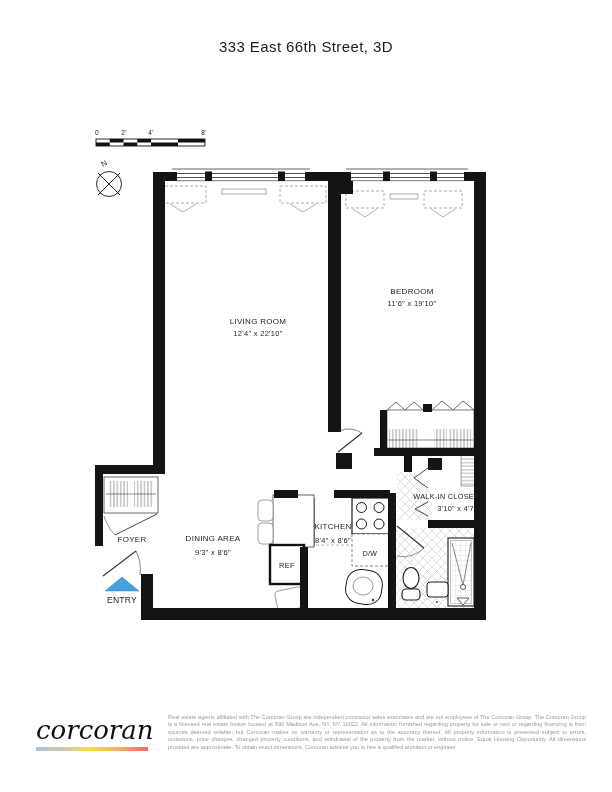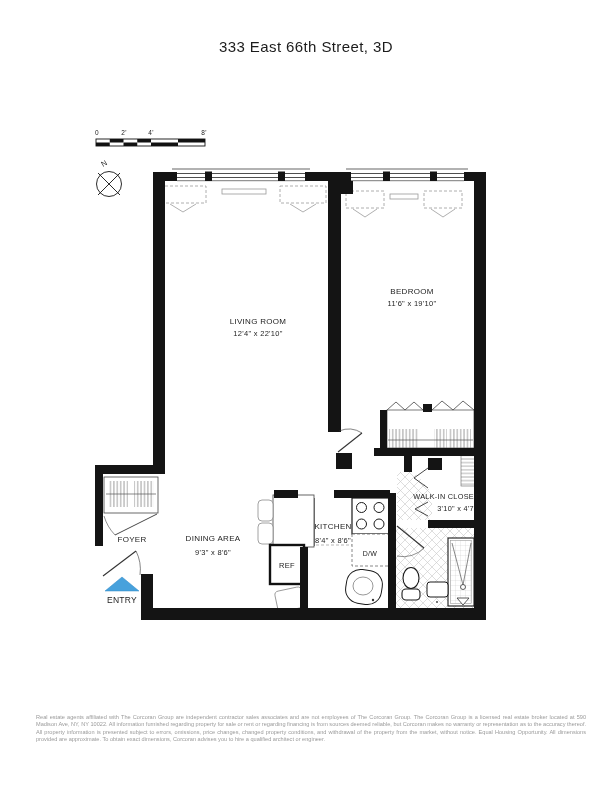--- a/index.html
+++ b/index.html
@@ -247,16 +247,20 @@
       <text x="333" y="543" font-size="7.5" text-anchor="middle">8'4" x 8'6"</text>
       <text x="446" y="499" font-size="7.3" text-anchor="middle">WALK-IN CLOSET</text>
       <text x="457" y="511" font-size="7.3" text-anchor="middle">3'10" x 4'7"</text>
       <text x="132" y="542" font-size="8" text-anchor="middle">FOYER</text>
       <text x="287" y="568" font-size="7.5" text-anchor="middle">REF</text>
       <text x="370" y="556" font-size="7" text-anchor="middle">D/W</text>
     </g>
   </svg>
 
   <div class="footer">
+    <div class="logo-wrap">
+      <div class="logo">corcoran</div>
+      <div class="grad"></div>
+    </div>
     <div class="disclaimer">Real estate agents affiliated with The Corcoran Group are independent contractor sales associates and are not employees of The Corcoran Group. The Corcoran Group is a licensed real estate broker located at 590 Madison Ave, NY, NY 10022. All information furnished regarding property for sale or rent or regarding financing is from sources deemed reliable, but Corcoran makes no warranty or representation as to the accuracy thereof. All property information is presented subject to errors, omissions, price changes, changed property conditions, and withdrawal of the property from the market, without notice. Equal Housing Opportunity. All dimensions provided are approximate. To obtain exact dimensions, Corcoran advises you to hire a qualified architect or engineer.</div>
   </div>
 
 </div>
 
 </body></html>

